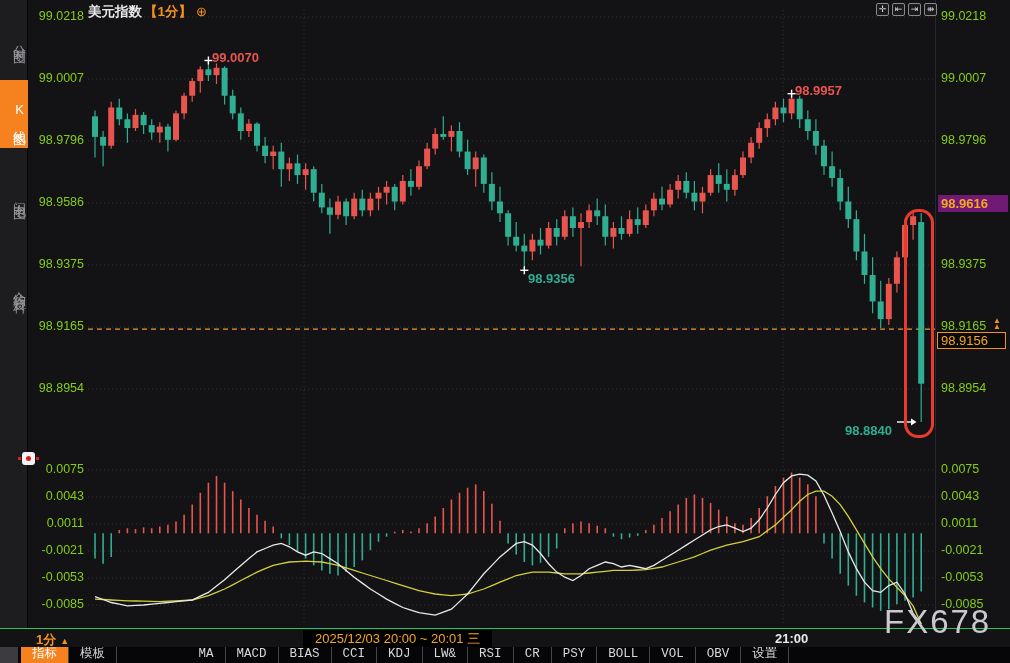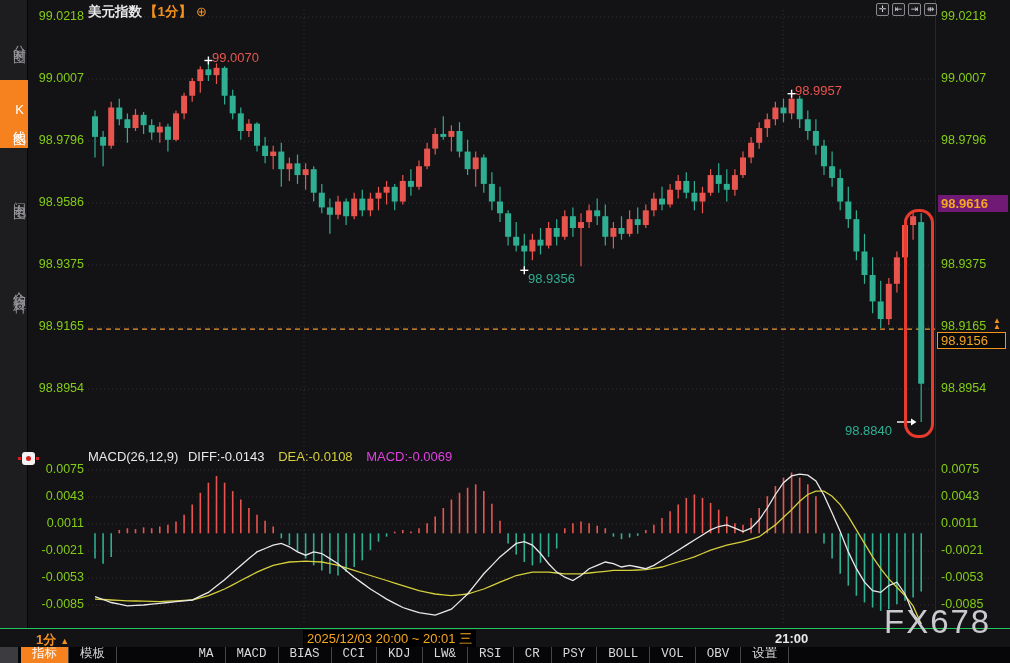--- a/index.html
+++ b/index.html
@@ -22,41 +22,41 @@
   
   .ylab{position:absolute;font-size:12.5px;color:#84cc16;z-index:15;}
   .ylab.left{left:0;width:84px;text-align:right;}
   .ylab.right{left:941px;text-align:left;}
   .marker-open{position:absolute;left:938px;top:195px;width:70px;height:17px;background:#701a75;
                color:#f5a623;font-size:13px;font-weight:700;line-height:17px;padding-left:3px;z-index:16;}
   .marker-last{position:absolute;left:937px;top:332px;width:69px;height:17px;border:1px solid #f5921e;
                background:#0a0a08;color:#f5a623;font-size:13px;line-height:15px;padding-left:3px;z-index:16;}
   .dbl-arrow{position:absolute;left:993px;top:318px;color:#f5921e;font-size:8px;line-height:6px;z-index:16;text-align:center;}
   
-  .ann{position:absolute;font-size:13px;font-weight:400;z-index:25;}
+  .ann{position:absolute;font-size:13px;font-weight:700;z-index:25;}
   .ann.red{color:#e8544e;}
   .ann.green{color:#2fae92;}
   .hl-box{position:absolute;left:904px;top:209px;width:30px;height:229px;border:3px solid #e83b2d;
           border-radius:14px;z-index:22;pointer-events:none;}
   
   .macd-head{position:absolute;left:88px;top:449px;font-size:13px;z-index:20;white-space:nowrap;}
   .macd-head .w{color:#e9e9ec;}
   .macd-head .y{color:#d4cf3b;margin-left:10px;}
   .macd-head .m{color:#e040e0;margin-left:10px;}
   .burst-icon{position:absolute;left:22px;top:452px;width:13px;height:13px;background:#f2f2f2;border-radius:3px;z-index:20;
               box-shadow:0 -4px 0 -5px #d22,0 0 0 0 #d22;}
   .burst-icon::before{content:"";position:absolute;left:4px;top:4px;width:5px;height:5px;border-radius:50%;background:#d42020;}
   .burst-icon::after{content:"";position:absolute;left:-4px;top:5px;width:21px;height:3px;
        background:linear-gradient(90deg,#d42020 3px,transparent 3px,transparent 18px,#d42020 18px);}
   
   .statusbar{position:absolute;left:0;top:628px;width:1010px;height:19px;background:#131316;border-top:1px solid #22c55e;z-index:30;}
   .interval-sel{position:absolute;left:36px;top:2px;color:#f5921e;font-size:13px;font-weight:700;cursor:pointer;}
   .interval-sel .arr{font-size:9px;margin-left:4px;}
   .crosshair-time{position:absolute;left:303px;top:1px;background:#000;color:#f5a623;font-size:13px;
-                  padding:0 4px;height:17px;line-height:17px;white-space:nowrap;}
+                  padding:0 12px;height:17px;line-height:17px;white-space:nowrap;}
   .xtime{position:absolute;left:775px;top:2px;color:#e9e9ec;font-size:13px;font-weight:700;}
   .toolbar{position:absolute;left:0;top:647px;width:1010px;height:16px;background:#060608;display:flex;z-index:30;
            font-family:"Liberation Mono",monospace;}
   .grip{width:18px;height:16px;background:#3c3c40;margin-right:3px;}
   .tb-tab{height:16px;line-height:15px;font-size:12.5px;color:#d8d8da;padding:0 11px;border-right:1px solid #46464a;
           cursor:pointer;white-space:nowrap;}
   .tb-tab:first-of-type{border-left:1px solid #46464a;}
   .tb-tab.active{background:#f5821e;color:#fff;}
   .tb-tab.vip{color:#bef264;margin-top:26px;}
   .watermark{position:absolute;left:884px;top:603px;font-size:33px;letter-spacing:2px;color:#c9c9ce;z-index:40;}
@@ -468,26 +468,20 @@
   <div class="dbl-arrow">▲<br>▲</div>
   <div class="marker-last">98.9156</div>
 
   <div class="ann red" style="left:212px;top:50px;">99.0070</div>
   <div class="ann green" style="left:528px;top:271px;">98.9356</div>
   <div class="ann red" style="left:795px;top:83px;">98.9957</div>
   <div class="ann green" style="left:845px;top:423px;">98.8840</div>
   <div class="hl-box"></div>
 
   <span class="burst-icon"></span>
-  <div class="macd-head">
-    <span class="w">MACD(26,12,9)</span>
-    <span class="w" style="margin-left:6px;">DIFF:-0.0143</span>
-    <span class="y">DEA:-0.0108</span>
-    <span class="m">MACD:-0.0069</span>
-  </div>
 
   <div class="statusbar">
     <div class="interval-sel">
       <span>1分</span><span class="arr">▲</span>
     </div>
     <div class="crosshair-time">2025/12/03 20:00 ~ 20:01 三</div>
     <div class="xtime">21:00</div>
   </div>
 
   <div class="toolbar">

